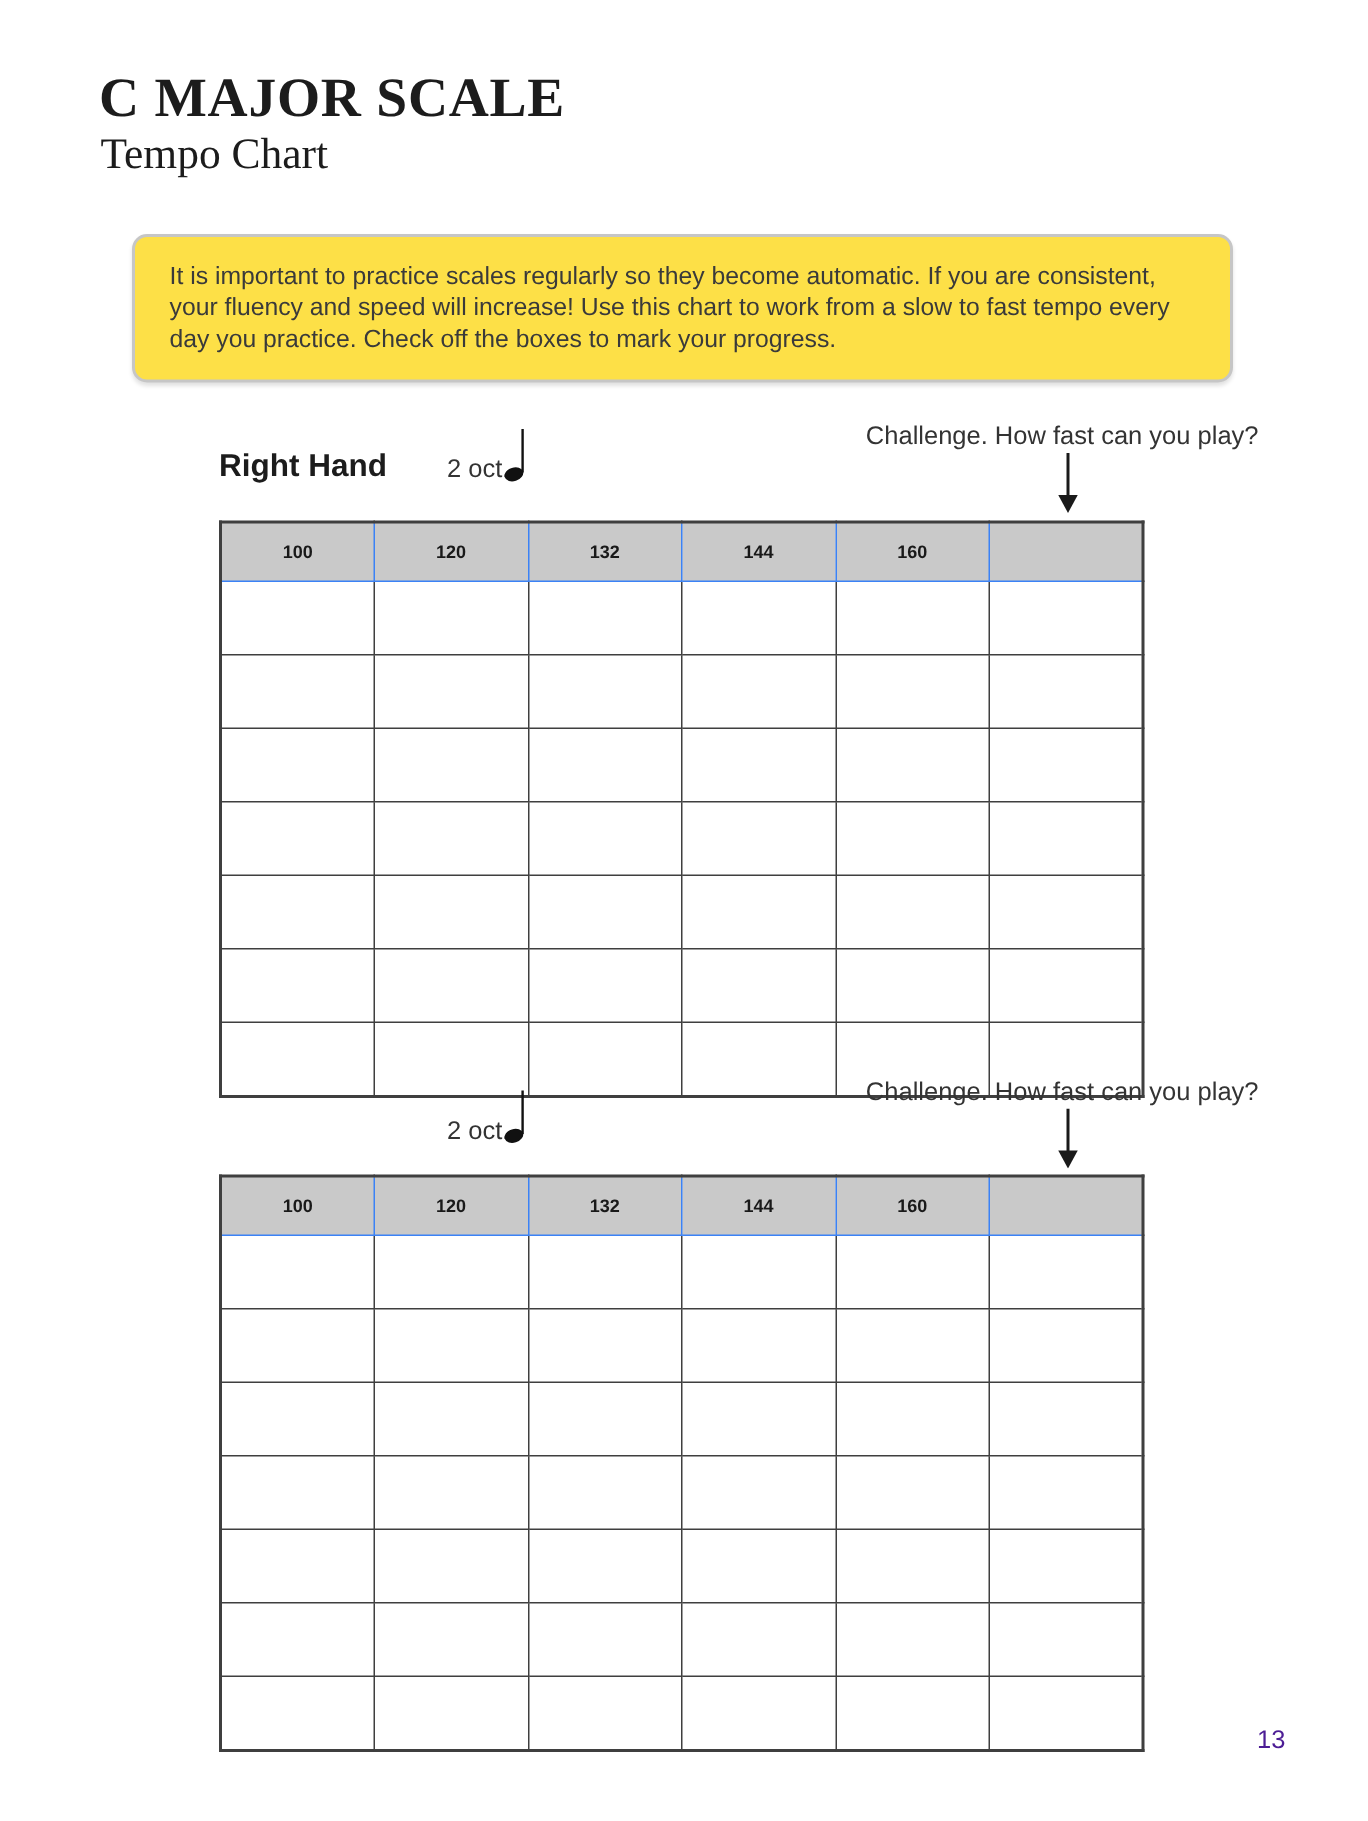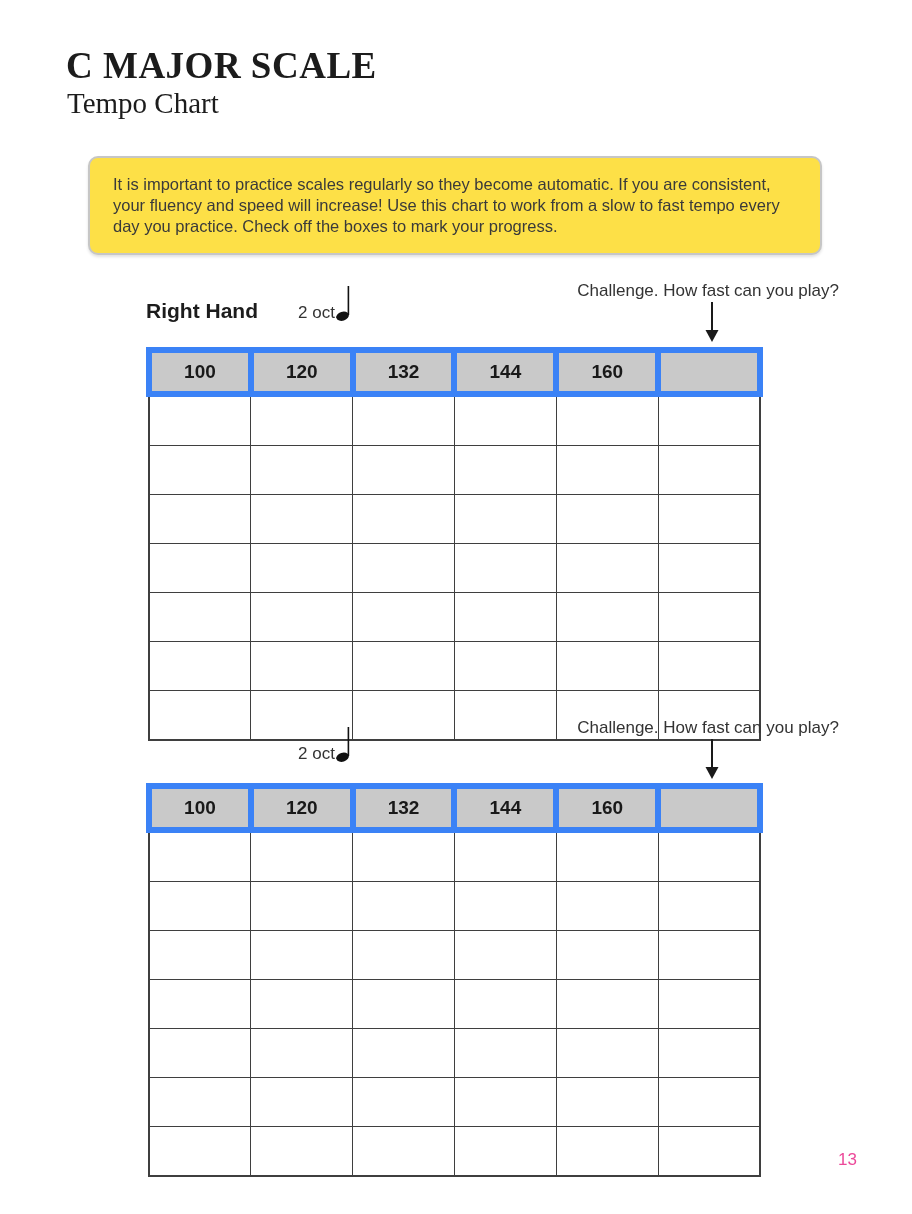--- a/index.html
+++ b/index.html
@@ -92,22 +92,22 @@
     position: absolute;
     left: 146px;
     width: 617px;
     border-collapse: collapse;
     table-layout: fixed;
     border: 2px solid #3f3f3f;
   }
   .tempo-table th {
     height: 36px;
     background: #c9c9c9;
-    border: 6px solid #3b82f6;
-    font-size: 19px;
+    border: 1px solid #3b82f6;
+    font-size: 12px;
     font-weight: bold;
     color: #191919;
     text-align: center;
   }
   .tempo-table td {
     height: 46px;
     border: 1px solid #3f3f3f;
     background: #ffffff;
   }
   
@@ -122,21 +122,21 @@
   .s1 .down-arrow      { top: 739px; }
   .s1 .hand-label      { top: 784px; }
   .s1 .oct-label       { top: 744px; }
   .s1 .note-icon       { top: 726px; }
   .s1 .tempo-table     { top: 783px; }
   .page-number {
     position: absolute;
     right: 55px;
     top: 1150px;
     font-size: 17px;
-    color: #ec4899;
+    color: #4c1d95;
   }
 </style>
 </head>
 <body>
 
 <div class="page">
 
   <h1 class="title">C MAJOR SCALE</h1>
   <h2 class="subtitle">Tempo Chart</h2>
 

